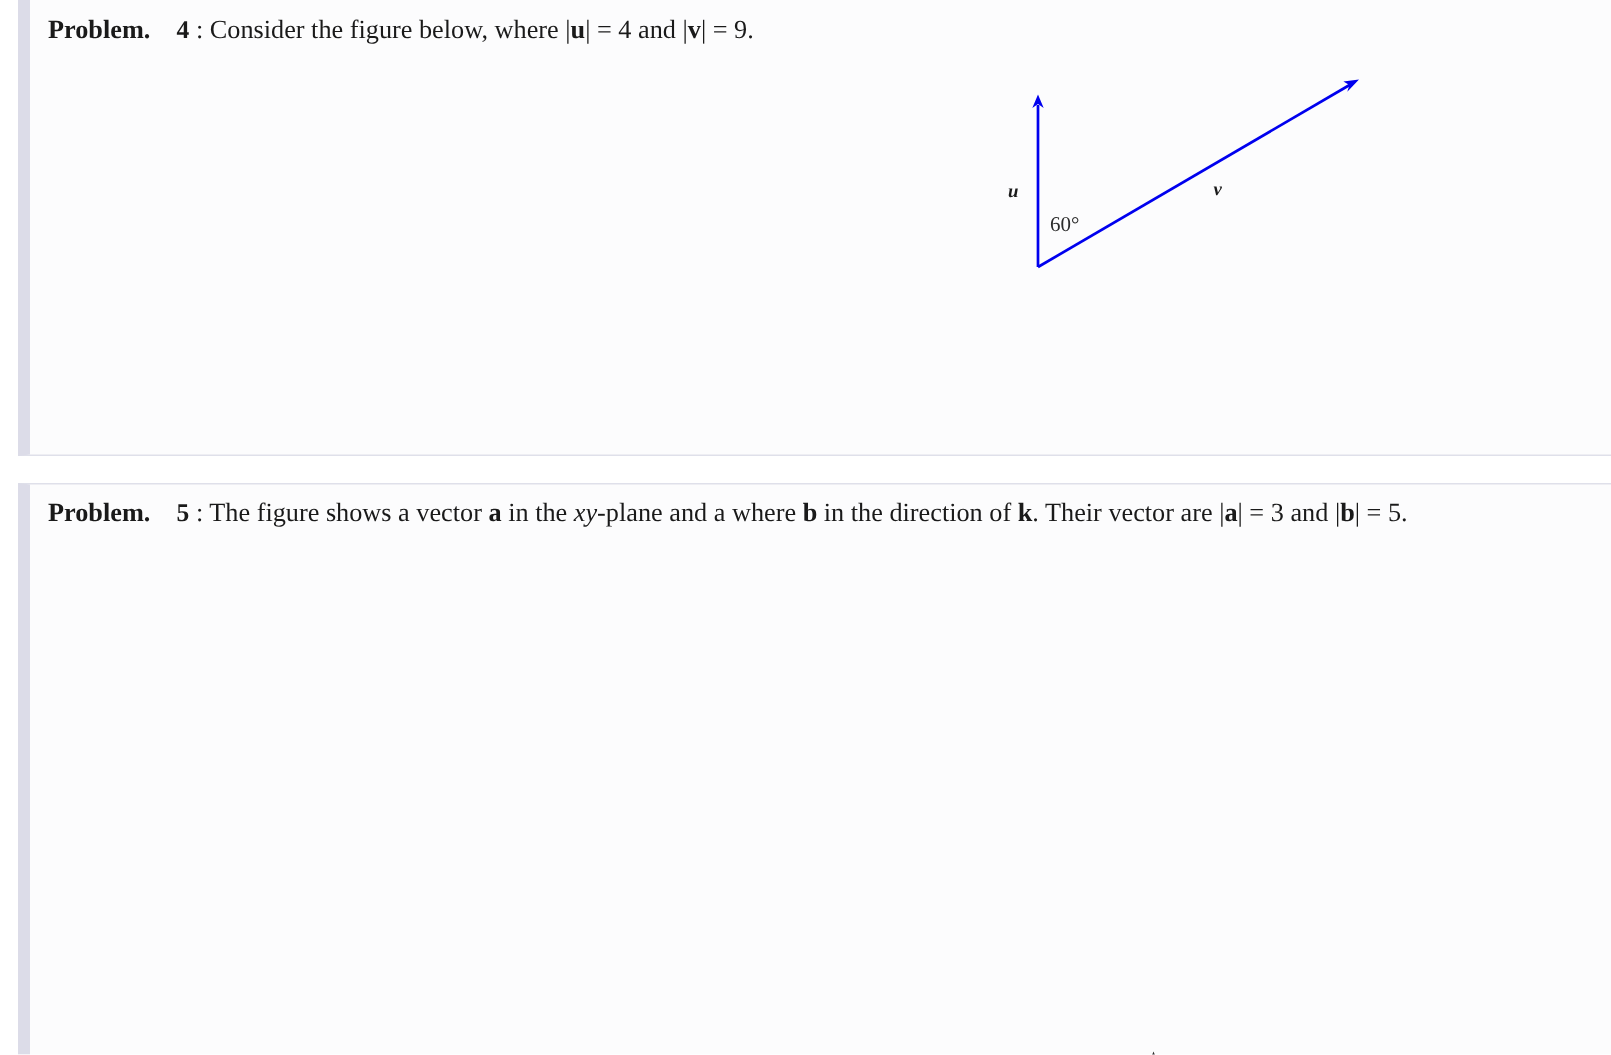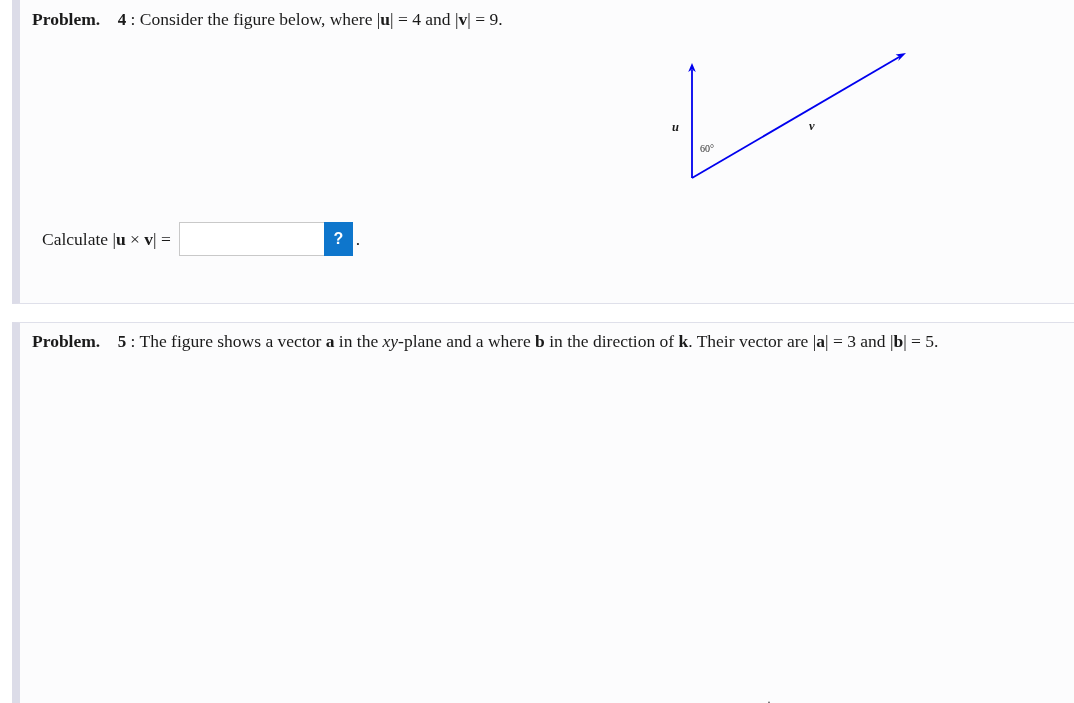--- a/index.html
+++ b/index.html
@@ -120,21 +120,21 @@
     font-weight: bold;
     font-style: italic;
     font-size: 12.5px;
   }
   .axis-label {
     font-style: italic;
     font-size: 13px;
     color: #2c2c2c;
   }
   .angle-label {
-    font-size: 10px;
+    font-size: 14px;
     color: #2c2c2c;
   }
 </style>
 </head>
 <body>
 
 <div class="page">
 
   <div class="problem-panel" id="panel-1">
 
@@ -160,31 +160,20 @@
         <g>
           <line x1="52" y1="140" x2="260" y2="18.5" stroke="#0000ee" stroke-width="1.8"></line>
           <path d="M 266 15 L 255.6 16.4 L 259.6 18.7 L 258.2 23.1 Z" fill="#0000ee"></path>
         </g>
       </svg>
       <span class="fig-label vec-label" style="left:32px; top:82px;">u</span>
       <span class="fig-label vec-label" style="left:169px; top:81px;">v</span>
       <span class="fig-label angle-label" style="left:60px; top:105px;">60°</span>
     </div>
 
-    <div class="answer-row" id="answer-row-1">
-      <span class="answer-label">
-        <span>Calculate</span>
-        <span>|<span class="mb">u</span> × <span class="mb">v</span>| =</span>
-      </span>
-      <span class="answer-widget">
-        <input class="answer-input" id="answer-input-1" type="text" value="" style="">
-        <button class="help-button">?</button>
-      </span>
-      <span class="trailing-period">.</span>
-    </div>
   </div>
 
   <div class="problem-panel" id="panel-2">
 
     <div class="statement" id="statement-2">
       <span class="problem-word">Problem.</span>
       <span>&nbsp;&nbsp;</span>
       <span class="problem-num">5</span>
       <span>:</span>
       <span>The figure shows a vector</span>

